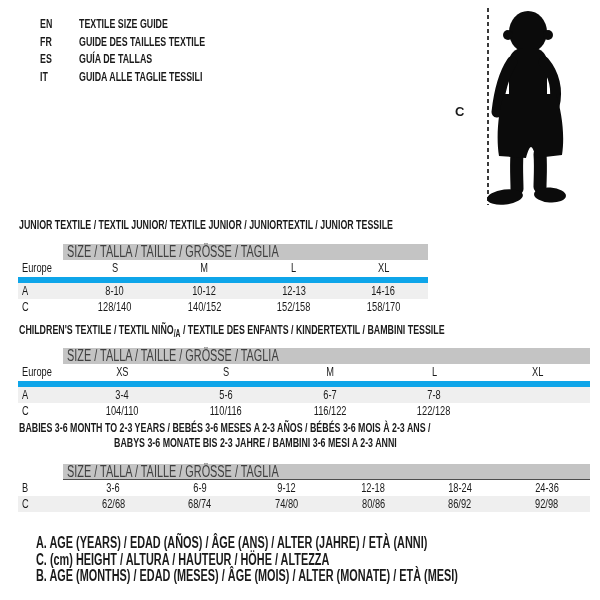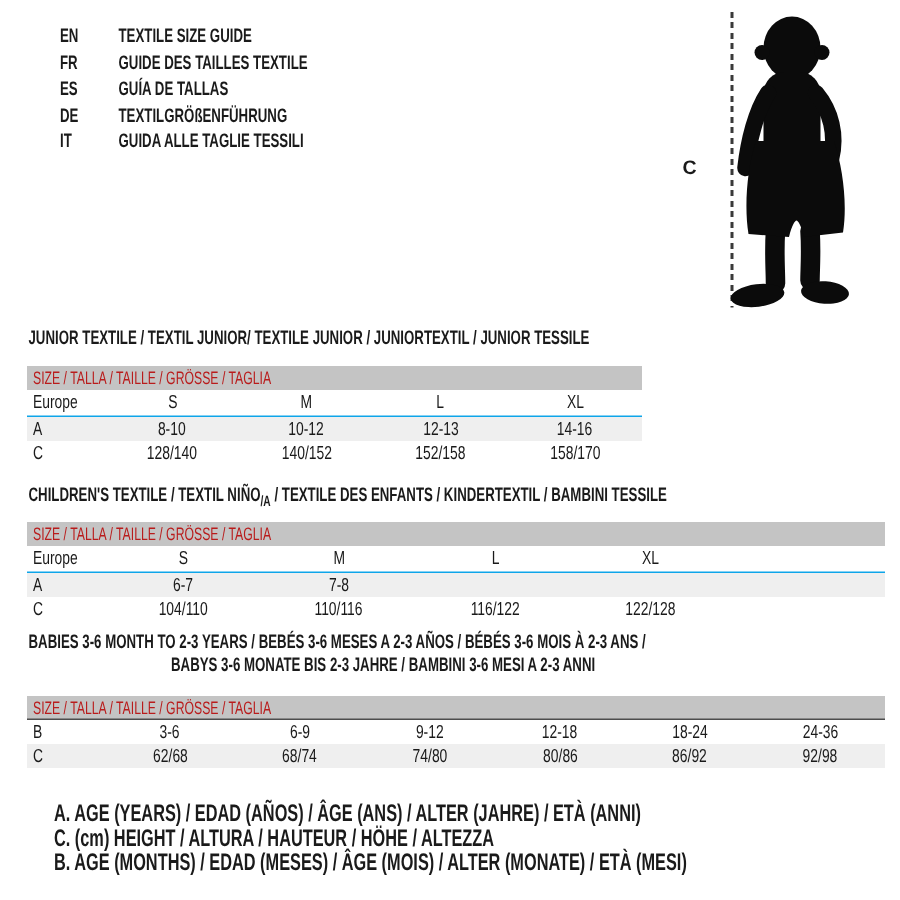--- a/index.html
+++ b/index.html
@@ -27,30 +27,30 @@
   
   .sec-title { position:absolute; left:19px; font-weight:bold; font-size:13px; line-height:15px;text-align:center; }
   #s1-title { top:217px; } #s2-title { top:322px; } #s3-title { top:420px; }
   .subA { font-size:10px; vertical-align:-3px; }
 
   
   .tbl { position:absolute; left:18px; }
   #t1 { top:244px; width:410px; }
   #t2 { top:348px; width:572px; }
   #t3 { top:464px; width:572px; }
-  .sizebar { height:16px; line-height:16px; background:#c4c4c4; color:#b91c1c;
-    font-size:12px; padding-left:4px; box-sizing:border-box; }
+  .sizebar { height:16px; line-height:16px; background:#c4c4c4; color:#404040;
+    font-size:16px; padding-left:4px; box-sizing:border-box;margin-left:45px; }
   .bar-line { border-bottom:1px solid #4d4d4d; }
   .grid { display:grid; height:16px; line-height:16px; font-size:12.5px; }
   .g4 { grid-template-columns:52px repeat(4,1fr); }
   .g5 { grid-template-columns:52px repeat(5,1fr); }
   .g6 { grid-template-columns:52px repeat(6,1fr); }
   .grid .c { text-align:center; }
   .grid .l { text-align:left; padding-left:4px; }
-  .hdr { border-bottom:1px solid #0ea5e9; height:17px; }
+  .hdr { border-bottom:6px solid #0ea5e9; height:17px; }
   .alt { background:#efefef; }
 
   
   .footnotes { position:absolute; left:36px; top:535px; font-weight:bold; font-size:16px; }
   .footnote { height:16.5px; line-height:16.5px; }
 </style>
 </head>
 <body>
 
 <div class="lang">
@@ -58,24 +58,20 @@
     <span class="lang-code"><span class="cx">EN</span></span>
     <span class="cx">TEXTILE SIZE GUIDE</span>
   </div>
   <div class="lang-row">
     <span class="lang-code"><span class="cx">FR</span></span>
     <span class="cx">GUIDE DES TAILLES TEXTILE</span>
   </div>
   <div class="lang-row">
     <span class="lang-code"><span class="cx">ES</span></span>
     <span class="cx">GUÍA DE TALLAS</span>
-  </div>
-  <div class="lang-row">
-    <span class="lang-code"><span class="cx">DE</span></span>
-    <span class="cx">TEXTILGRÖßENFÜHRUNG</span>
   </div>
   <div class="lang-row">
     <span class="lang-code"><span class="cx">IT</span></span>
     <span class="cx">GUIDA ALLE TAGLIE TESSILI</span>
   </div>
 </div>
 
 <div class="dash-line"></div>
 <div class="fig-label">C</div>
 <svg class="baby-svg" width="94" height="198" viewBox="0 0 94 198" aria-hidden="true">
@@ -132,27 +128,30 @@
 
 <div class="sec-title" id="s2-title">
   <span class="cx"><span>CHILDREN'S TEXTILE / TEXTIL NIÑO</span><span class="subA">/A</span><span> / TEXTILE DES ENFANTS / KINDERTEXTIL / BAMBINI TESSILE</span></span>
 </div>
 <div class="tbl" id="t2">
   <div class="sizebar">
     <span class="cx">SIZE / TALLA / TAILLE / GRÖSSE / TAGLIA</span>
   </div>
   <div class="grid g5 hdr">
     <div class="l"><span class="cxl">Europe</span></div>
+    <div class="c"><span class="cxc">XS</span></div>
     <div class="c"><span class="cxc">S</span></div>
     <div class="c"><span class="cxc">M</span></div>
     <div class="c"><span class="cxc">L</span></div>
     <div class="c"><span class="cxc">XL</span></div>
   </div>
   <div class="grid g5 alt">
     <div class="l"><span class="cxl">A</span></div>
+    <div class="c"><span class="cxc">3-4</span></div>
+    <div class="c"><span class="cxc">5-6</span></div>
     <div class="c"><span class="cxc">6-7</span></div>
     <div class="c"><span class="cxc">7-8</span></div>
   </div>
   <div class="grid g5">
     <div class="l"><span class="cxl">C</span></div>
     <div class="c"><span class="cxc">104/110</span></div>
     <div class="c"><span class="cxc">110/116</span></div>
     <div class="c"><span class="cxc">116/122</span></div>
     <div class="c"><span class="cxc">122/128</span></div>
   </div>

